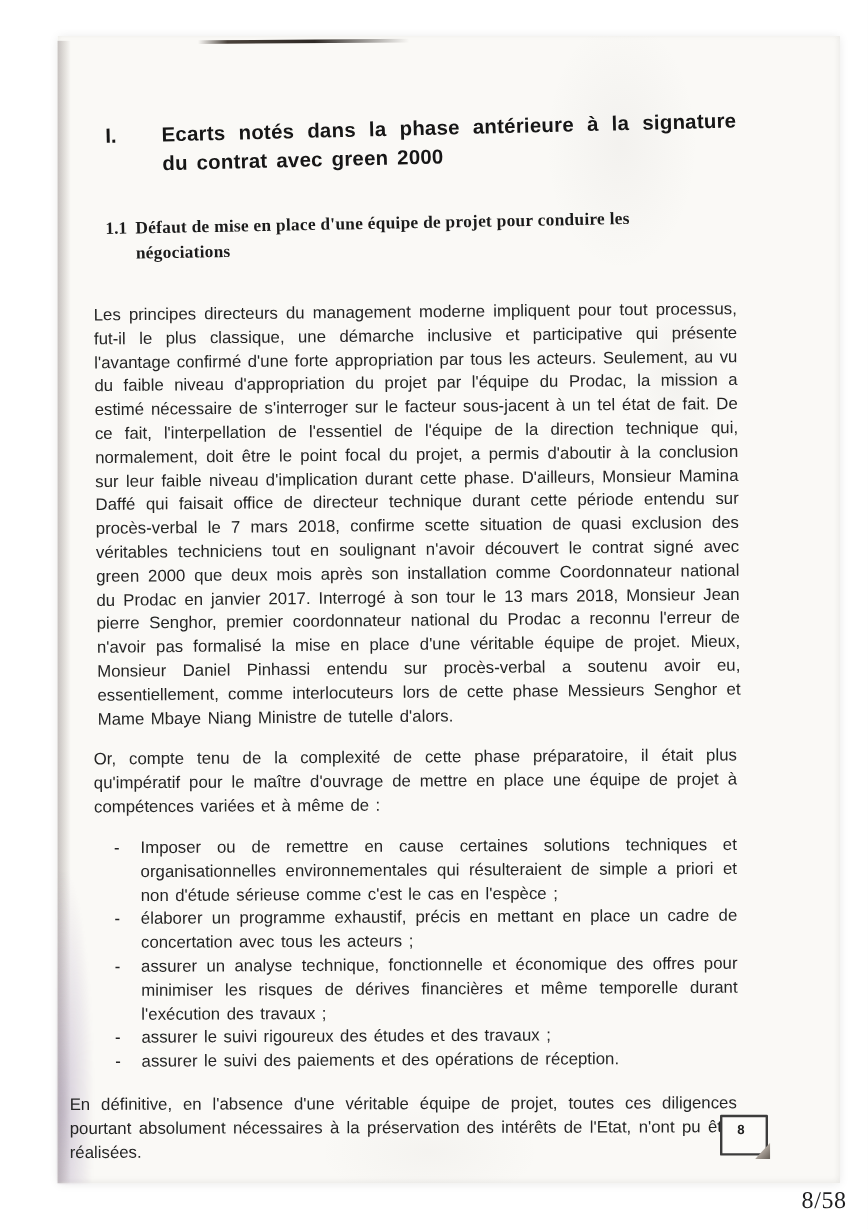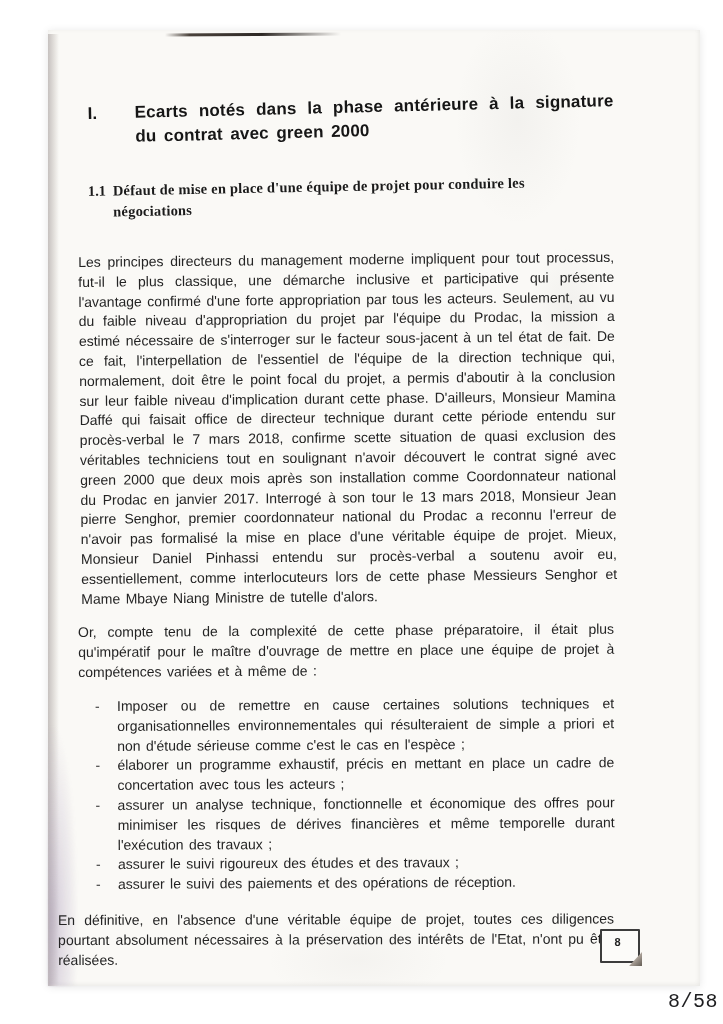--- a/index.html
+++ b/index.html
@@ -59,21 +59,21 @@
   .page-stamp .num{position:absolute;left:0;right:5px;top:5px;text-align:center;
     font-size:11px;font-weight:bold;color:#222;}
   .page-stamp .fold{
     position:absolute;right:-4px;bottom:-5px;width:14px;height:14px;
     background:linear-gradient(315deg,#6e675f 8%,#a89f96 45%,#e8e4df 78%,rgba(232,228,223,0) 95%);
     clip-path:polygon(100% 0, 8% 100%, 100% 100%);
   }
 
   .footer-page{
     position:absolute;left:668px;top:990px;font-size:20px;letter-spacing:.5px;
-    color:#1d1d1f;font-family:Liberation Mono, monospace;
+    color:#1d1d1f;font-family:Liberation Serif, serif;
   }
 </style>
 </head>
 <body>
 
 <div class="canvas">
 
   <div class="scan-page">
     <div class="edge-left"></div>
     <div class="edge-left-speckle"></div>

